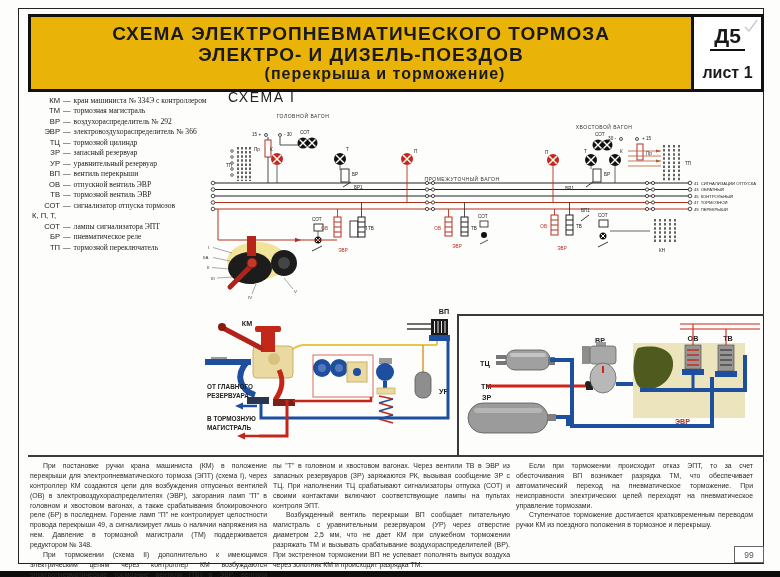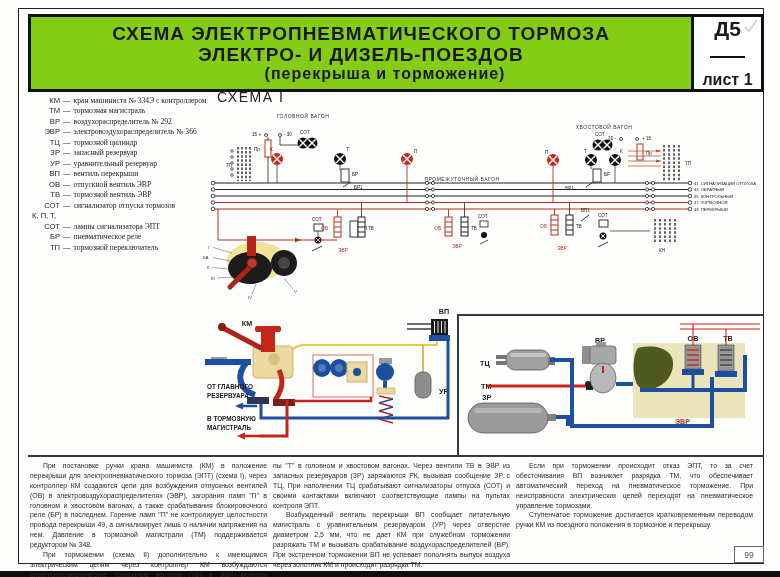--- a/index.html
+++ b/index.html
@@ -4,38 +4,38 @@
 <style>
   html,body{margin:0;padding:0;background:#e8e8e8;}
   .page{position:relative;width:780px;height:577px;background:#fdfdfc;overflow:hidden;
         font-family:"Liberation Sans",sans-serif;color:#1a1a1a;}
   .inner-frame{position:absolute;left:18px;top:8px;width:744px;height:554px;
                border:1.5px solid #222;}
   .bottom-bar{position:absolute;left:0;bottom:0;width:780px;height:6px;background:#0d0d0d;}
 
   
   .title-box{position:absolute;left:28px;top:14px;width:660px;height:72px;border:3px solid #111;
-             display:flex;flex-direction:column;justify-content:center;align-items:center;background:#84cc16;}
+             display:flex;flex-direction:column;justify-content:center;align-items:center;background:#eab308;}
   .t1,.t2{font-size:19px;font-weight:bold;letter-spacing:1px;line-height:1.12;white-space:nowrap;}
   .t3{font-size:16px;font-weight:bold;letter-spacing:1px;line-height:1.15;margin-left:48px;}
   .code-box{position:absolute;left:691px;top:14px;width:67px;height:72px;border:3px solid #111;
             background:#fff;display:flex;flex-direction:column;align-items:center;justify-content:center;}
-  .code{font-size:21px;font-weight:bold;border-bottom:2px solid #111;padding:0 4px 15px 4px;line-height:1.1;}
+  .code{font-size:21px;font-weight:bold;border-bottom:2px solid #111;padding:0 4px 1px 4px;line-height:1.1;}
   .sheet{font-size:16px;font-weight:bold;margin-top:13px;text-align:right;}
   .checkmark{position:absolute;right:2px;top:1px;}
 
   
   .legend{position:absolute;left:32px;top:96px;width:182px;font-size:7.6px;line-height:1.38;color:#222;}
   .lrow{display:flex;}
   .labbr{width:28px;text-align:right;flex:none;white-space:nowrap;}
   .lsep{margin:0 3px;flex:none;}
   .ldesc{flex:1;font-family:Liberation Serif, serif;}
   .lrow-flat .labbr{width:auto;text-align:left;}
 
-  .schema1-title{position:absolute;left:217px;top:89px;font-size:14px;letter-spacing:1.5px;color:#222;}
+  .schema1-title{position:absolute;left:228px;top:89px;font-size:14px;letter-spacing:1.5px;color:#222;}
 
   svg text{font-family:"Liberation Sans",sans-serif;fill:#222;}
   .carlbl{font-size:5px;letter-spacing:.5px;fill:#333;}
   .clbl{font-size:4.6px;}
   .clbl-red{font-size:4.6px;fill:#b3301f;}
   .wlbl{font-size:4.2px;}
   .poslbl{font-size:4.4px;fill:#333;}
   .plbl{font-size:7.2px;font-weight:bold;}
   .plbl-red{font-size:7.2px;font-weight:bold;fill:#b3301f;}
   .dirlbl{font-size:6.4px;font-weight:bold;fill:#222;}

